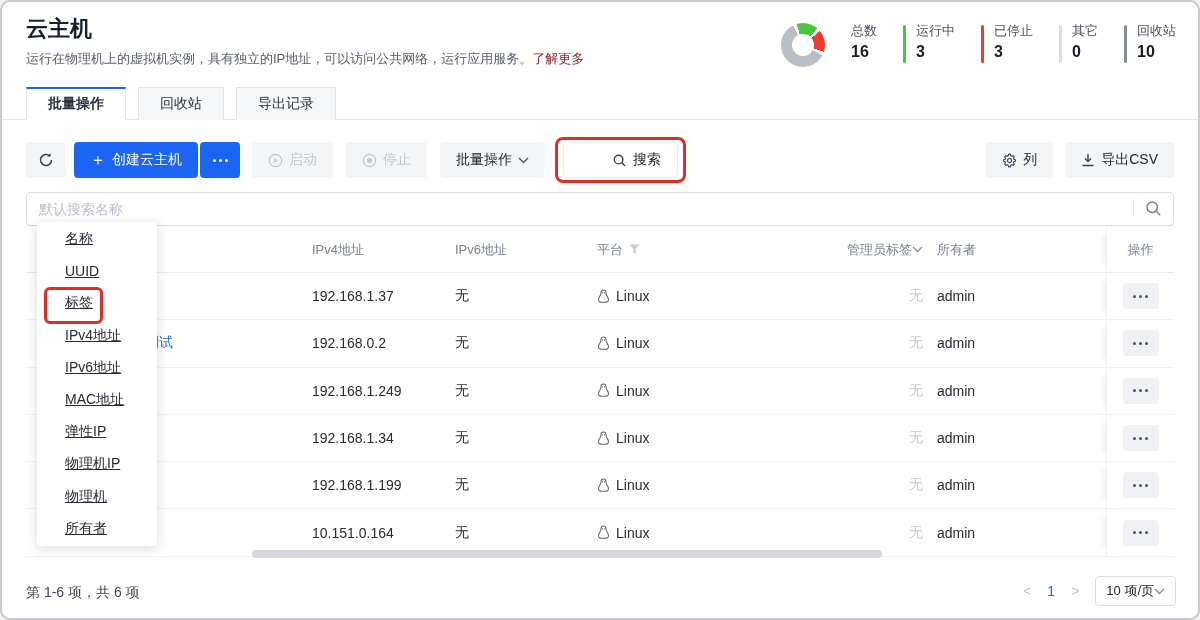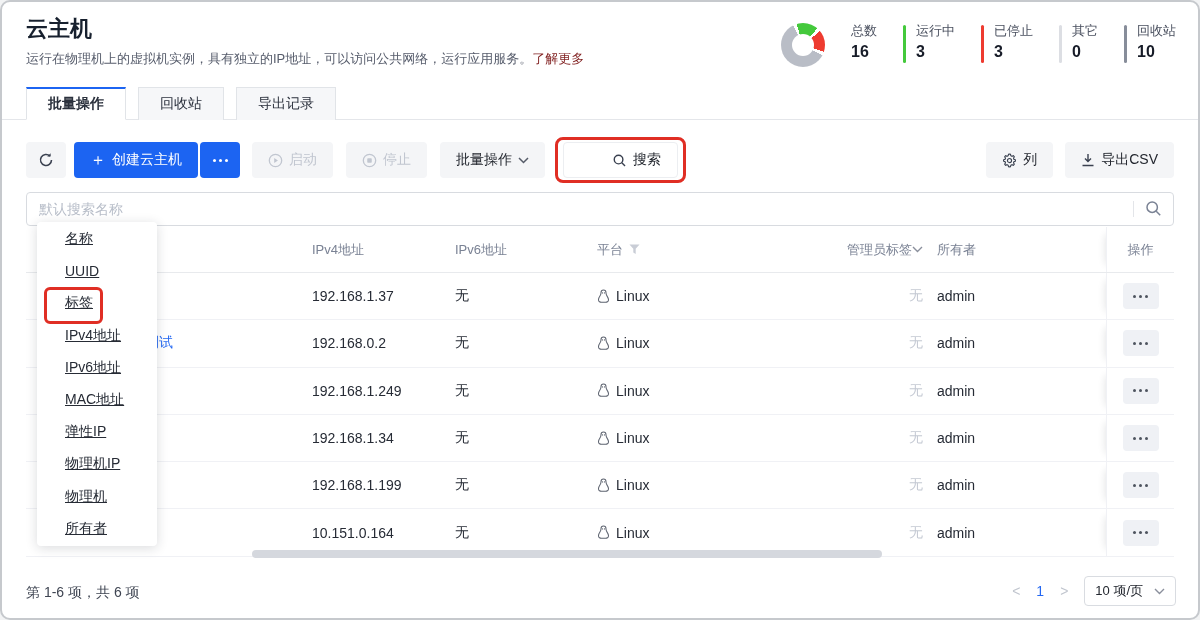--- a/index.html
+++ b/index.html
@@ -63,21 +63,21 @@
   .muted { color:#c4c9d3; }
   .name-link { color:#2468f2; text-decoration:none; cursor:pointer; margin-left:119px; white-space:nowrap; }
   .act-btn { width:36px; height:26px; border:none; border-radius:4px; background:#eff1f5; color:#4e545f; display:inline-flex; align-items:center; justify-content:center; cursor:pointer; }
 
   
   .hscroll { position:absolute; left:250px; top:548px; width:630px; height:8px; border-radius:4px; background:#d5d8de; cursor:pointer; }
   .footer-summary { position:absolute; left:24px; top:582px; font-size:14px; color:#3f4552; }
   .pager { position:absolute; right:22px; top:574px; height:30px; display:flex; align-items:center; gap:14px; }
   .pg-arrow { font-size:14px; color:#c0c5ce; cursor:pointer; padding:0 2px; }
   .pg-num { font-size:14px; color:#2468f2; cursor:pointer; }
-  .pg-size { height:30px; border:1px solid #d9dce1; border-radius:4px; background:#fff; display:inline-flex; align-items:center; gap:11px; padding:0 10px; font-size:13px; color:#23272f; cursor:pointer; }
+  .pg-size { height:30px; border:1px solid #d9dce1; border-radius:4px; background:#fff; display:inline-flex; align-items:center; gap:0; padding:0 10px; font-size:13px; color:#23272f; cursor:pointer; }
 
   
   .dropdown { position:absolute; left:35px; top:220px; width:120px; background:#fff; border-radius:4px; box-shadow:0 2px 12px rgba(23,32,46,.16); z-index:20; padding:1px 0; }
   .dd-item { height:32.2px; display:flex; align-items:center; padding-left:28px; font-size:14px; color:#262b35; cursor:pointer; position:relative;text-decoration:underline; }
   .dd-item.hl::after { content:""; position:absolute; left:7px; top:0px; width:53px; height:31px; border:3px solid #e02e24; border-radius:6px; pointer-events:none; }
 
   svg { display:block; }
 </style>
 </head>
 <body>

